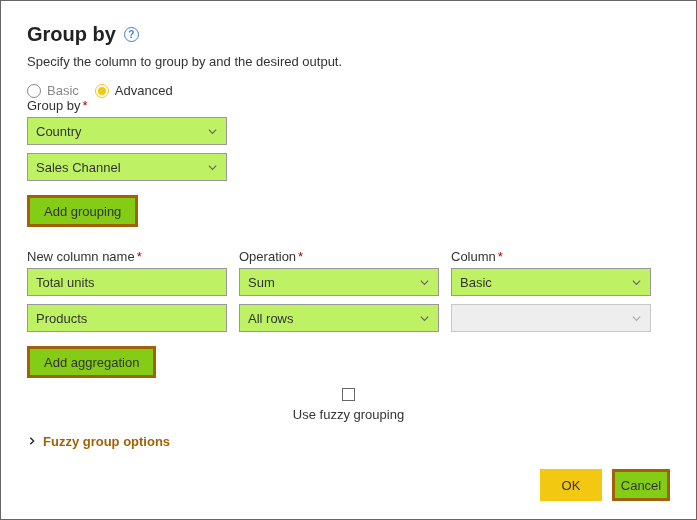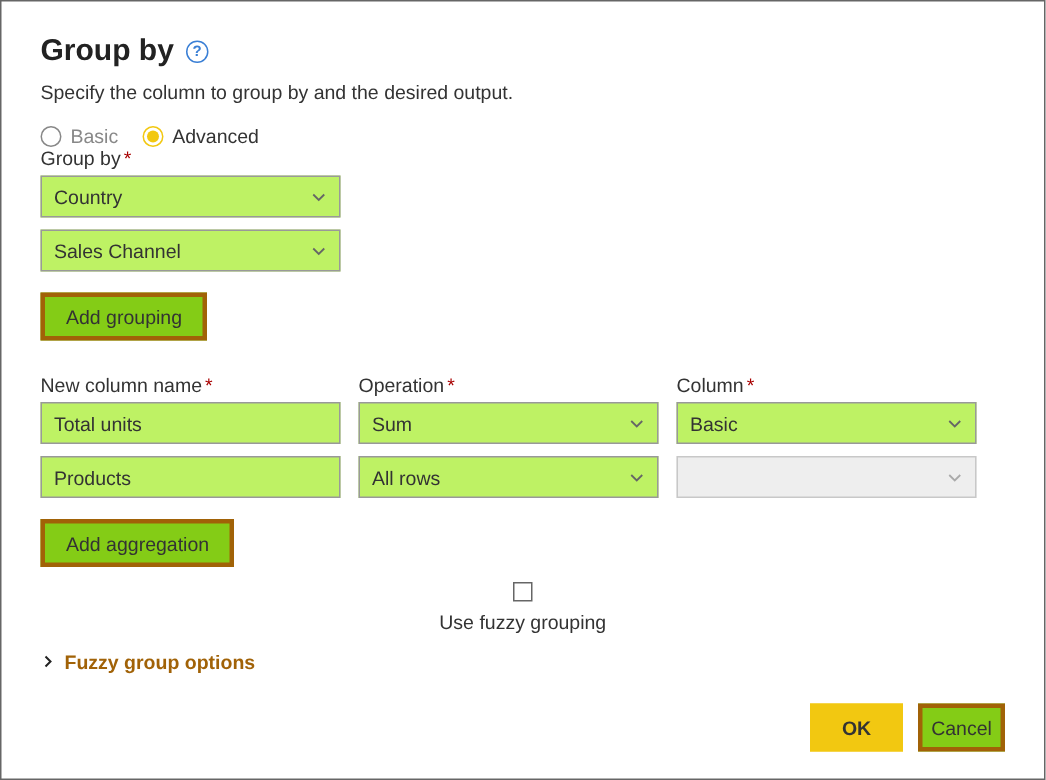--- a/index.html
+++ b/index.html
@@ -40,21 +40,21 @@
   .btn {
     height:32px; border:3px solid #a16207; background:#84cc16; padding:0 14px;
     display:inline-flex; align-items:center; font-size:13px; color:#333; cursor:pointer;
   }
   .cols-hdr { display:flex; gap:12px; margin-top:22px; font-size:13px;}
   .col { width:200px; }
   .cb-row { display:flex; align-items:center; gap:6px; margin-top:10px; font-size:13px;flex-direction:column;}
   .cb { width:13px; height:13px; border:1px solid #666; display:inline-block; }
   .expander { display:flex; align-items:center; gap:6px; margin-top:12px; font-weight:600; font-size:13px; color:#a16207; cursor:pointer;}
   .footer { position:absolute; right:26px; bottom:18px; display:flex; gap:10px; }
-  .ok { background:#f2c811; border:1px solid #f2c811; width:62px; justify-content:center;font-weight:bold; }
+  .ok { background:#f2c811; border:1px solid #f2c811; width:62px; justify-content:center; }
   .cancel { width:58px; justify-content:center; }
   input.plain { border:none; outline:none; font:inherit; width:100%; background:transparent; color:inherit; padding:0;}
 </style>
 </head>
 <body>
 
 <div class="hdr">
   <div class="title">Group by</div>
   <div class="help-icon">?</div>
 </div>

